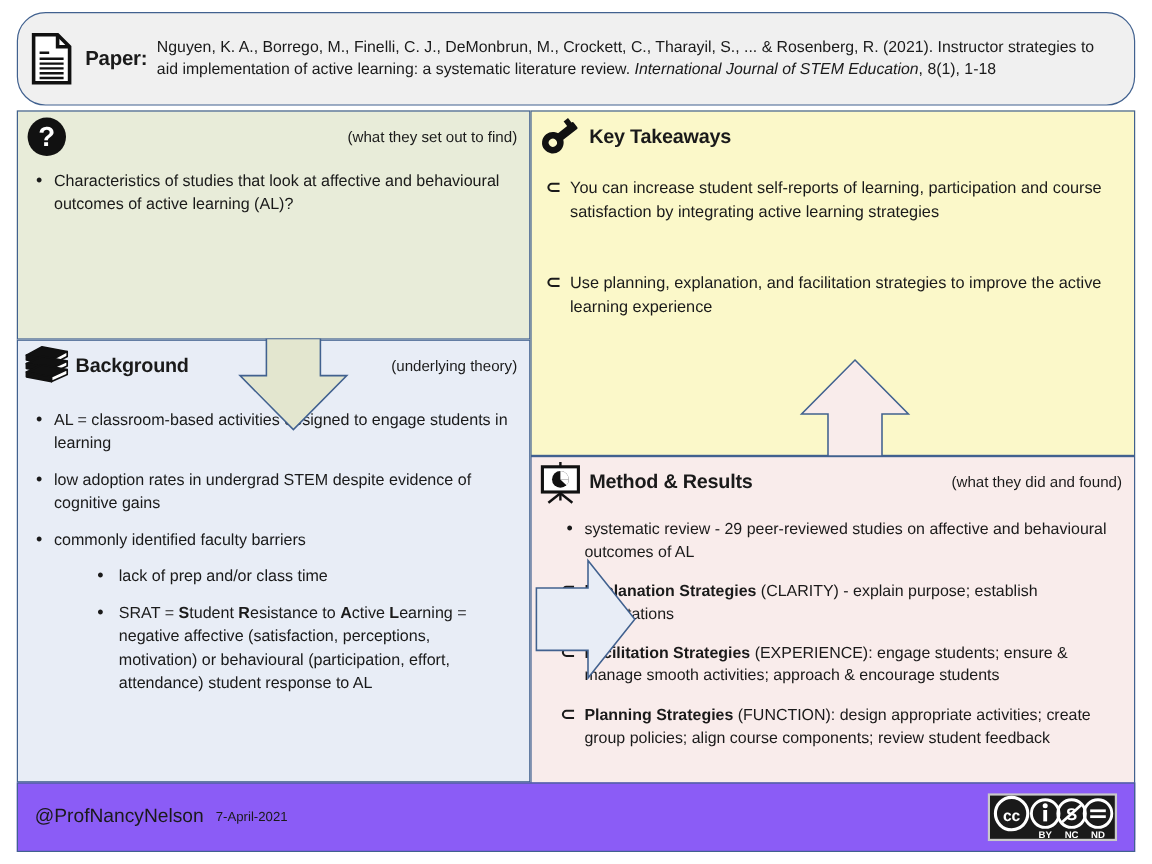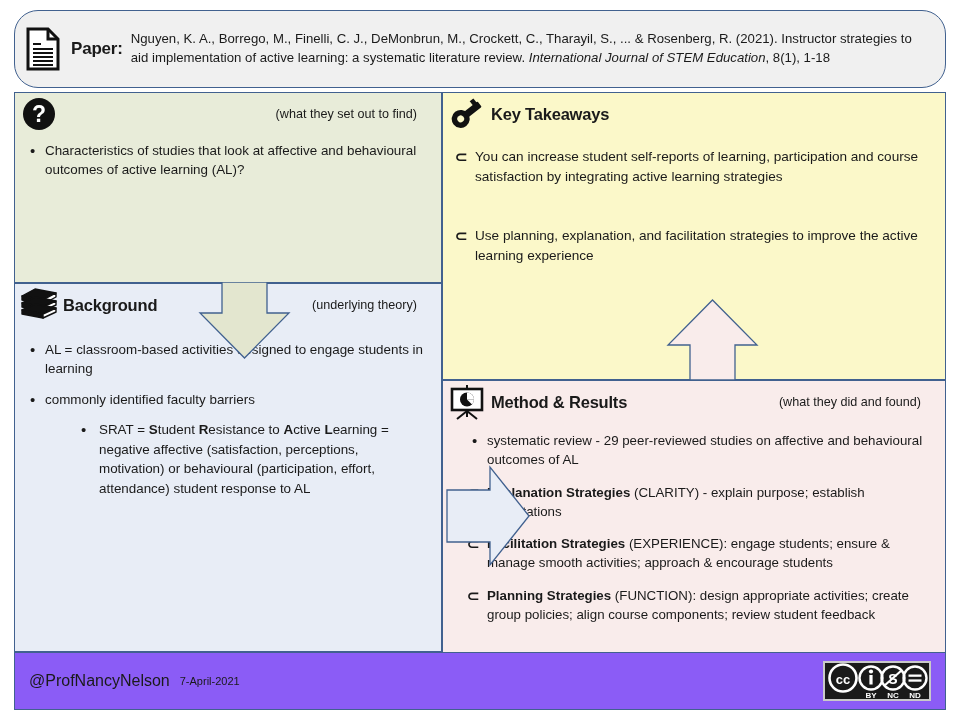--- a/index.html
+++ b/index.html
@@ -59,21 +59,21 @@
   }
   .head-icon{
     width:48px; flex:0 0 48px;
     display:flex; align-items:center; justify-content:center;
   }
   .head-title{
     font-size:16.5px; font-weight:bold; letter-spacing:-.2px;
     white-space:nowrap;
   }
   .head-sub{
-    position:absolute; right:24px; top:50%;
+    position:absolute; right:10px; top:50%;
     transform:translateY(-50%);
     font-size:12.6px; color:#1a1a1a; white-space:nowrap;
   }
 
   
   ul.blist{ list-style:none; margin:0; padding:0; }
   ul.blist li{
     position:relative;
     font-size:13.4px; line-height:1.45;
     margin-bottom:11px;
@@ -183,21 +183,23 @@
             <path d="M4 23 L4 27 L25 31 L25 27 Z"></path>
             <path d="M25 27 L38 21 L38 25 L25 31 Z" fill="#ffffff"></path>
           </g>
         </svg>
       </div>
       <div class="head-title">Background</div>
       <div class="head-sub">(underlying theory)</div>
     </div>
     <ul class="blist" id="bg-list">
       <li class="lvl1">AL = classroom-based activities designed to engage students in learning</li>
+      <li class="lvl1">low adoption rates in undergrad STEM despite evidence of cognitive gains</li>
       <li class="lvl1">commonly identified faculty barriers</li>
+      <li class="lvl2">lack of prep and/or class time</li>
       <li class="lvl2"><span>SRAT = </span><b class="strong">S</b><span>tudent </span><b class="strong">R</b><span>esistance to </span><b class="strong">A</b><span>ctive </span><b class="strong">L</b><span>earning = </span><span>negative affective (satisfaction, perceptions, motivation) or behavioural (participation, effort, attendance) student response to AL</span></li>
     </ul>
   </div>
 
   <div class="panel" id="kt-panel">
     <div class="panel-head">
       <div class="head-icon">
         <svg width="38" height="34" viewBox="0 0 38 34" aria-hidden="true">
           <g fill="#111" transform="rotate(-38 19 17)">
             <circle cx="11" cy="17" r="9"></circle>

